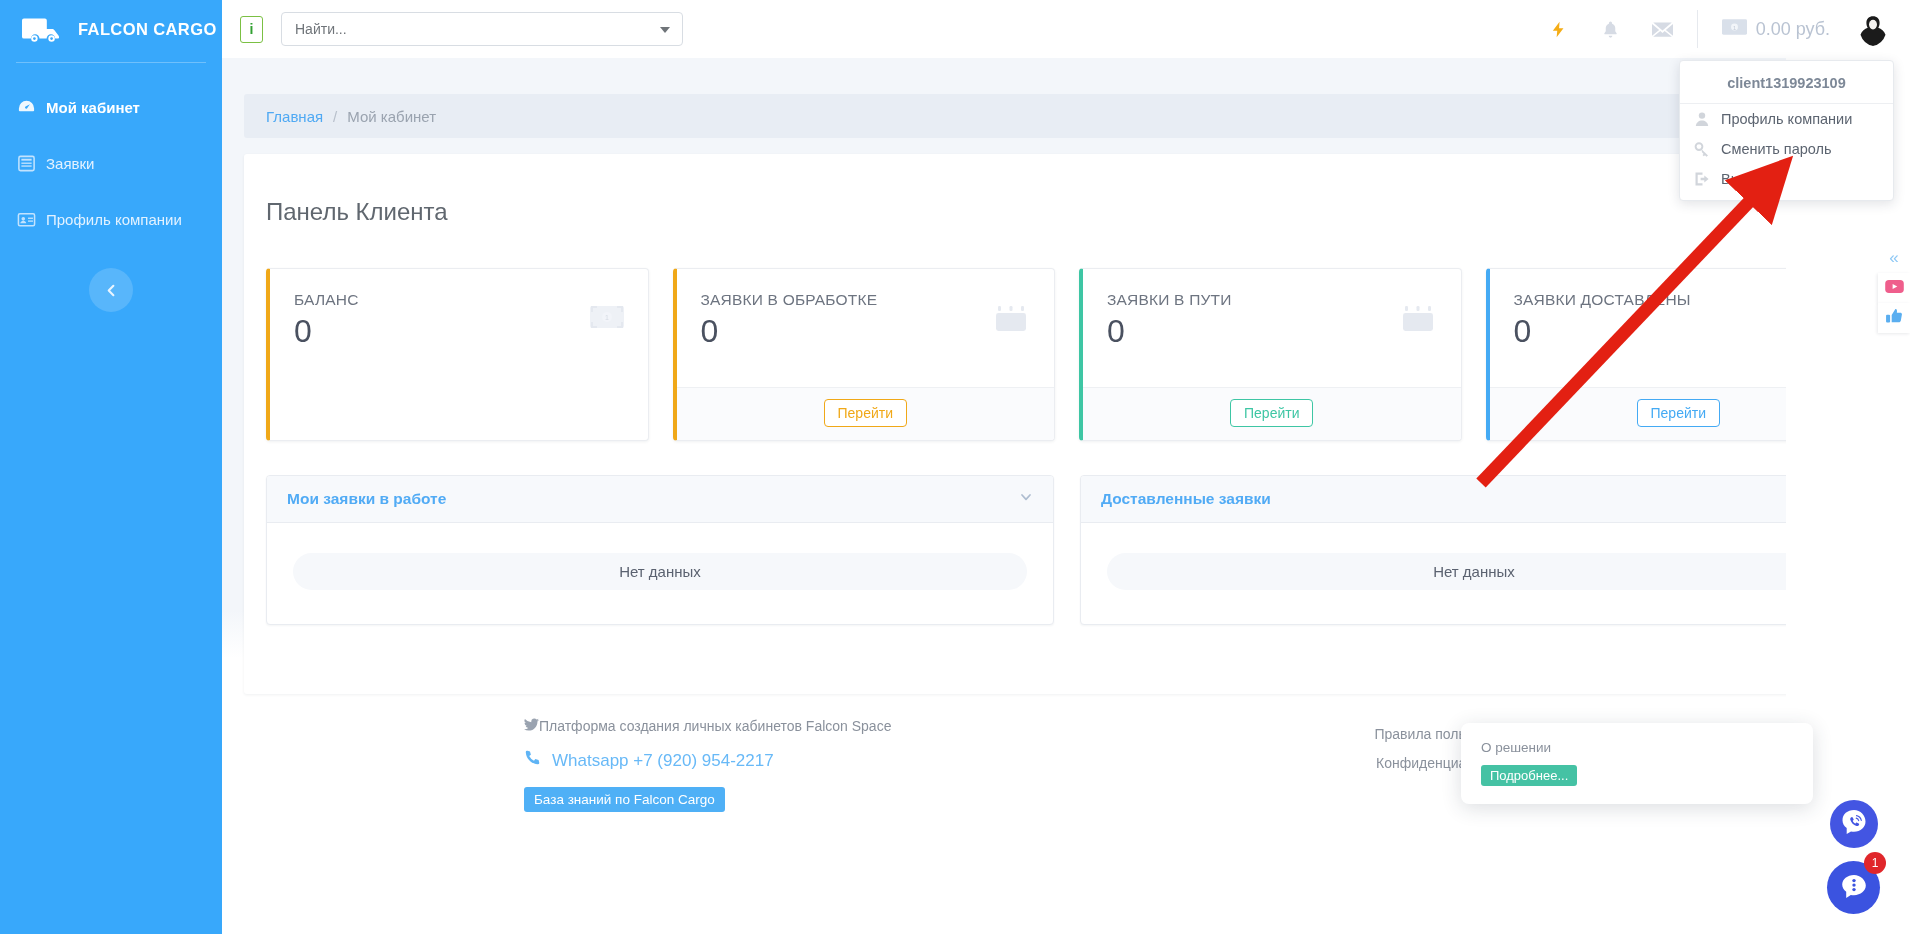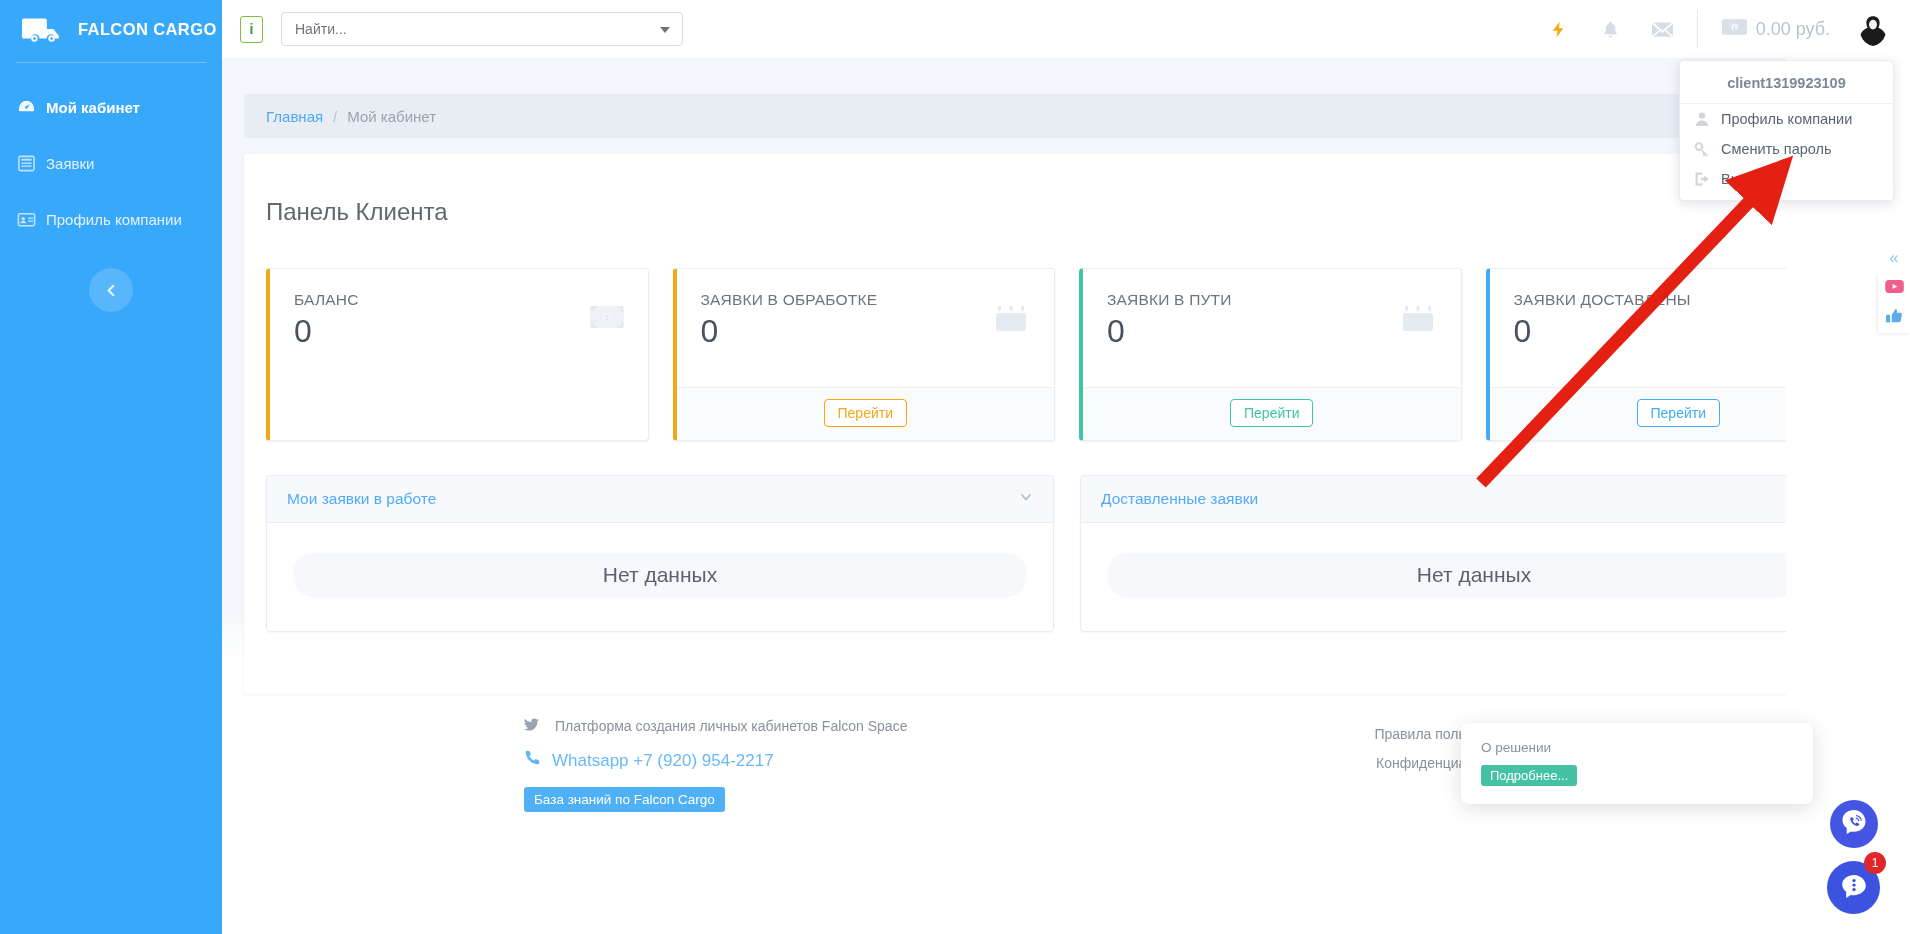--- a/index.html
+++ b/index.html
@@ -187,36 +187,36 @@
     flex: 1 1 0;
     border: 1px solid #e9ecf1; border-radius: 4px;
     background:#fff; box-shadow: 0 1px 2px rgba(40,50,70,.05);
     overflow:hidden;
   }
   .listbox-head {
     display:flex; align-items:center; justify-content:space-between;
     background:#f7f9fc; border-bottom: 1px solid #e9ecf1;
     padding: 14px 20px; cursor:pointer;
   }
-  .listbox-title { color:#51abf5; font-size: 15.5px; font-weight: 400; }
+  .listbox-title { color:#51abf5; font-size: 15.5px; font-weight: 700; }
   .listbox-body { padding: 30px 26px 34px; }
   .nodata {
     background:#f6f8fb; border-radius: 20px;
-    text-align:center; color:#5b6270; font-size: 21px;
+    text-align:center; color:#5b6270; font-size: 15px;
     padding: 10px 0;
   }
 
   
   .footer {
     position:absolute; left: 222px; top: 700px;
     width: 1688px; height: 234px; background:#fff;
   }
   .footer-left { position:absolute; left: 302px; top: 18px; }
   .foot-line {
-    display:flex; align-items:center; gap:16px;
+    display:flex; align-items:center; gap:0;
     font-size: 14px; color:#8a919c;
   }
   .foot-phone {
     display:flex; align-items:center; gap: 12px;
     margin-top: 16px; font-size: 17px; color:#68b9f7;
     cursor:pointer;
     text-align:center;
   }
   .kb-badge {
     display:inline-block; margin-top: 16px;

